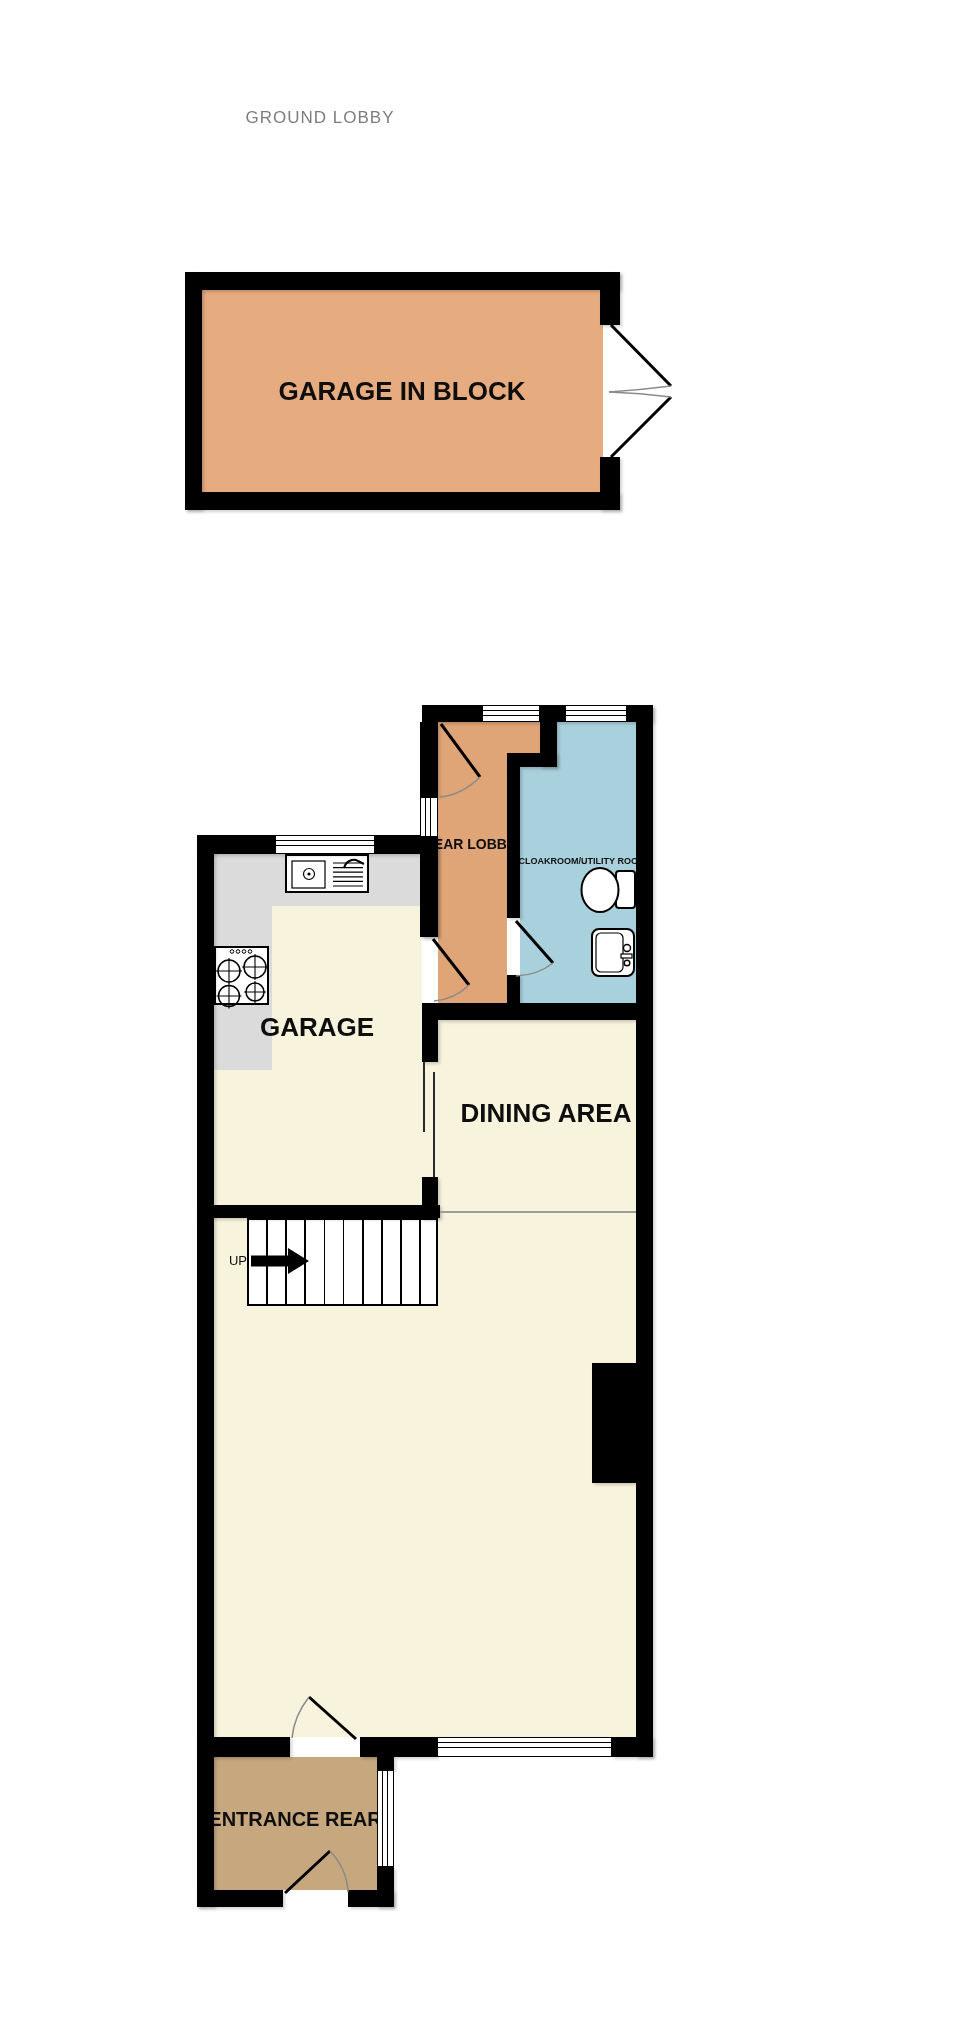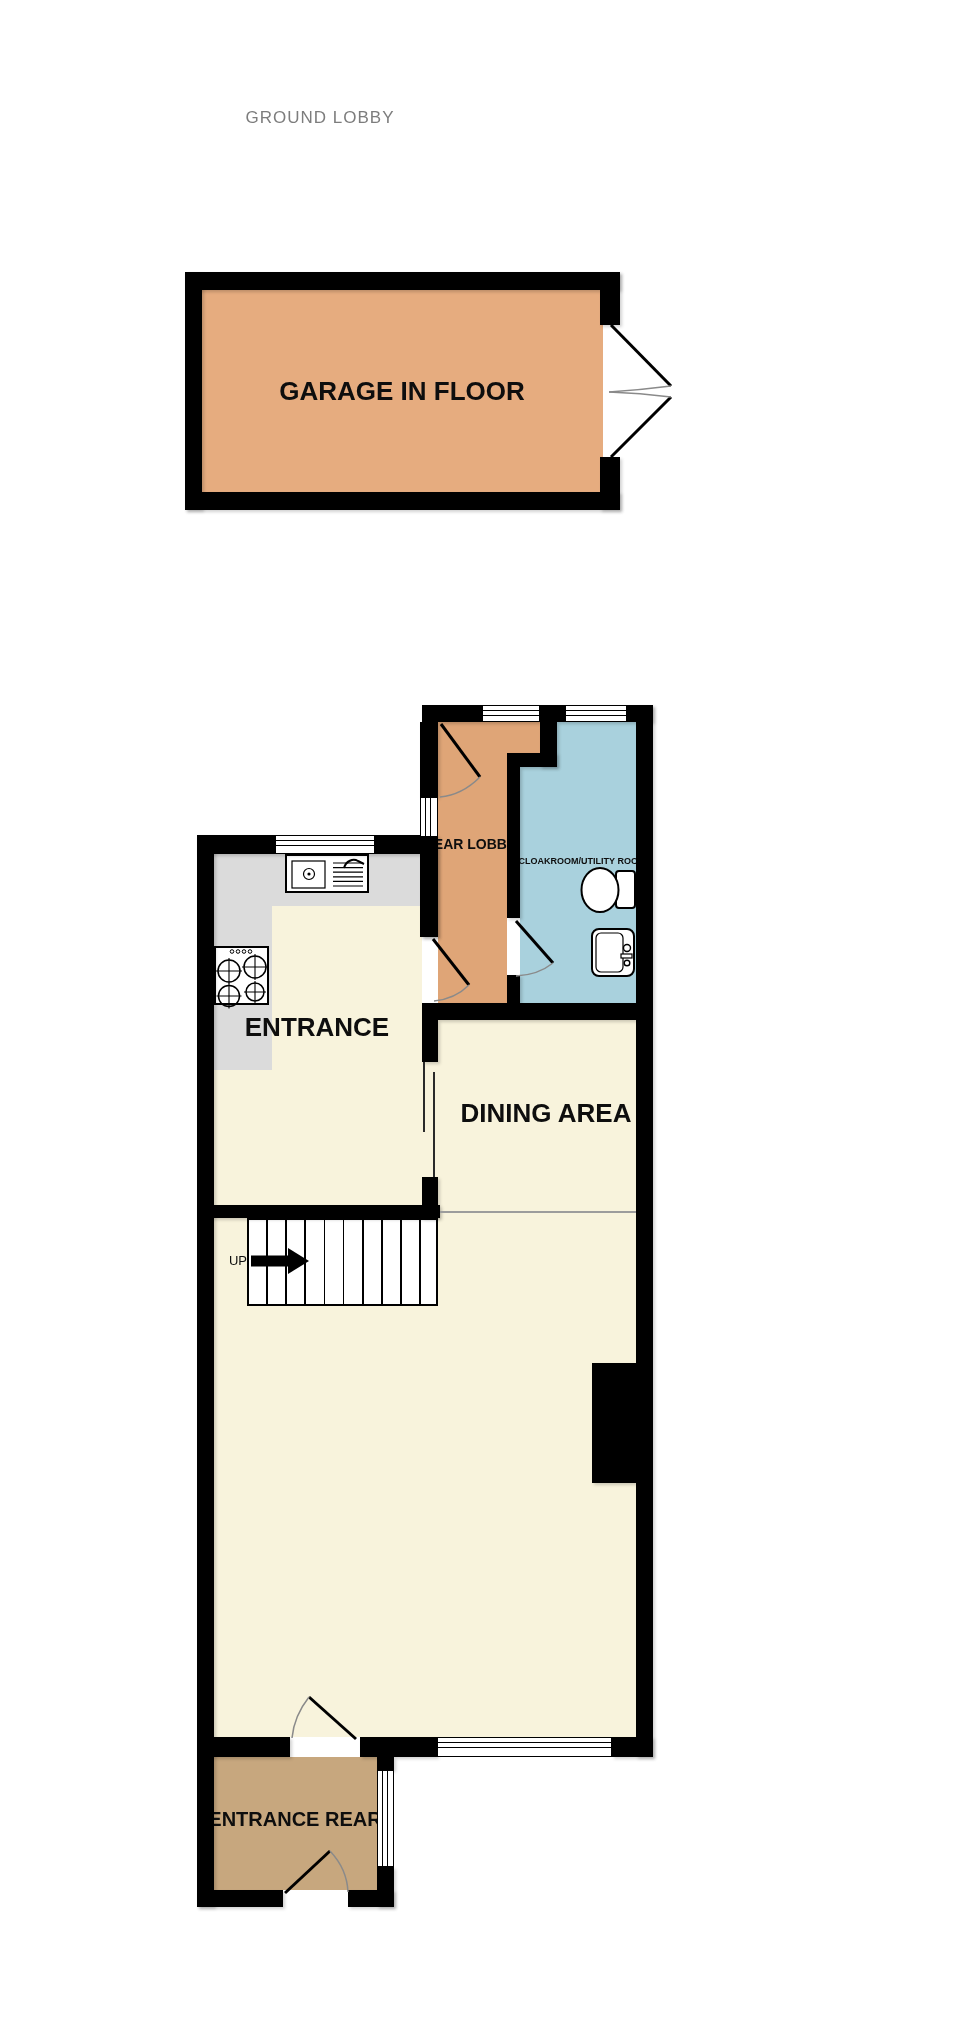--- a/index.html
+++ b/index.html
@@ -25,21 +25,21 @@
   .fixl{stroke:#000;fill:none;}
 </style>
 </head>
 <body>
 
 <div id="plan">
 
   <div class="title" style="left:200px;top:108px;width:240px;text-align:center;font-size:17px;">GROUND LOBBY</div>
 
   <div class="floor" style="left:202px;top:290px;width:401px;height:203px;background:var(--garage_floor);"></div>
-  <div class="label" style="left:222px;top:376px;width:360px;font-size:26px;">GARAGE IN FLOOR</div>
+  <div class="label" style="left:222px;top:376px;width:360px;font-size:26px;">GARAGE IN BLOCK</div>
   <div class="wall" style="left:185px;top:272px;width:435px;height:18px;"></div>
   <div class="wall" style="left:185px;top:272px;width:17px;height:238px;"></div>
   <div class="wall" style="left:185px;top:492px;width:435px;height:18px;"></div>
   <div class="wall" style="left:600px;top:272px;width:20px;height:53px;"></div>
   <div class="wall" style="left:600px;top:457px;width:20px;height:53px;"></div>
 
   <div class="floor" style="left:438px;top:722px;width:69px;height:281px;background:var(--lobby_floor);"></div>
   <div class="floor" style="left:507px;top:722px;width:33px;height:31px;background:var(--lobby_floor);"></div>
   <div class="floor" style="left:557px;top:722px;width:79px;height:45px;background:var(--cloakroom_floor);"></div>
   <div class="floor" style="left:520px;top:767px;width:116px;height:236px;background:var(--cloakroom_floor);"></div>
@@ -50,21 +50,21 @@
   <div class="floor" style="left:214px;top:1757px;width:163px;height:133px;background:var(--hall_floor);"></div>
 
   <div class="counter" style="left:214px;top:854px;width:208px;height:52px;"></div>
   <div class="counter" style="left:214px;top:906px;width:58px;height:164px;"></div>
 
   <div class="stairs" style="left:247px;top:1218px;width:191px;height:88px;"></div>
   <div class="label" style="left:211px;top:1253px;width:36px;font-size:13px;font-weight:normal;text-align:right;">UP</div>
 
   <div class="label" style="left:395px;top:836px;width:150px;font-size:14px;">REAR LOBBY</div>
   <div class="label label-over" style="left:502px;top:856px;width:160px;font-size:9px;">CLOAKROOM/UTILITY ROOM</div>
-  <div class="label" style="left:217px;top:1012px;width:200px;font-size:26px;">ENTRANCE</div>
+  <div class="label" style="left:217px;top:1012px;width:200px;font-size:26px;">GARAGE</div>
   <div class="label" style="left:436px;top:1098px;width:220px;font-size:26px;">DINING AREA</div>
   <div class="label" style="left:205px;top:1808px;width:180px;font-size:20px;">ENTRANCE REAR</div>
 
   <div class="wall" style="left:422px;top:705px;width:231px;height:17px;"></div>
   <div class="wall" style="left:636px;top:705px;width:17px;height:1052px;"></div>
   <div class="wall" style="left:420px;top:722px;width:18px;height:75px;"></div>
   <div class="wall" style="left:420px;top:837px;width:18px;height:100px;"></div>
   <div class="wall" style="left:540px;top:722px;width:17px;height:45px;"></div>
   <div class="wall" style="left:507px;top:753px;width:50px;height:14px;"></div>
   <div class="wall" style="left:507px;top:767px;width:13px;height:151px;"></div>

